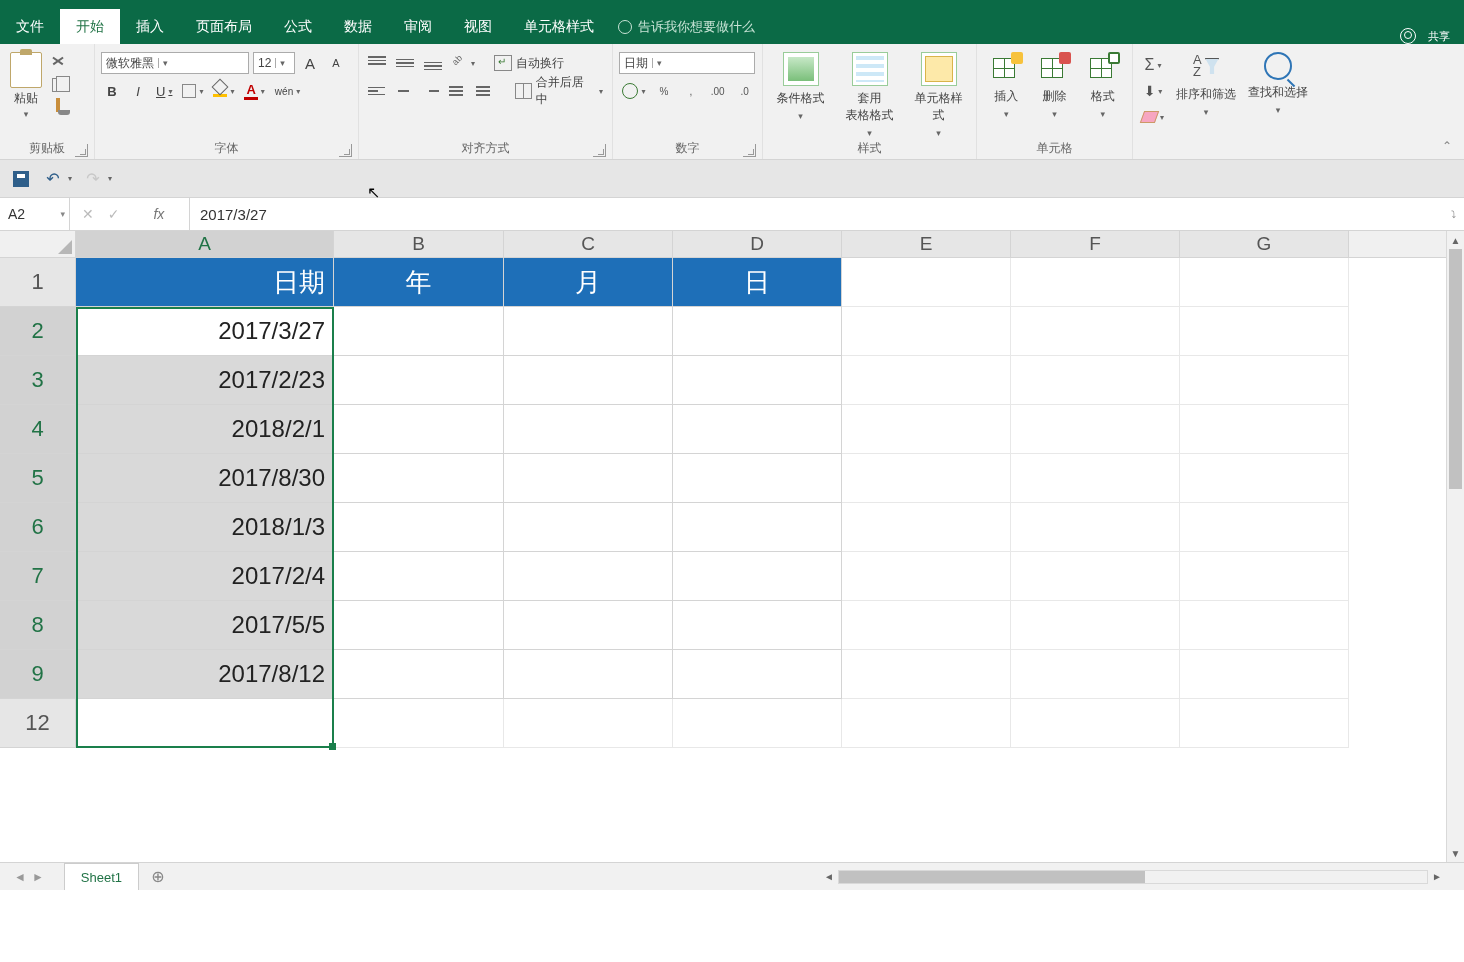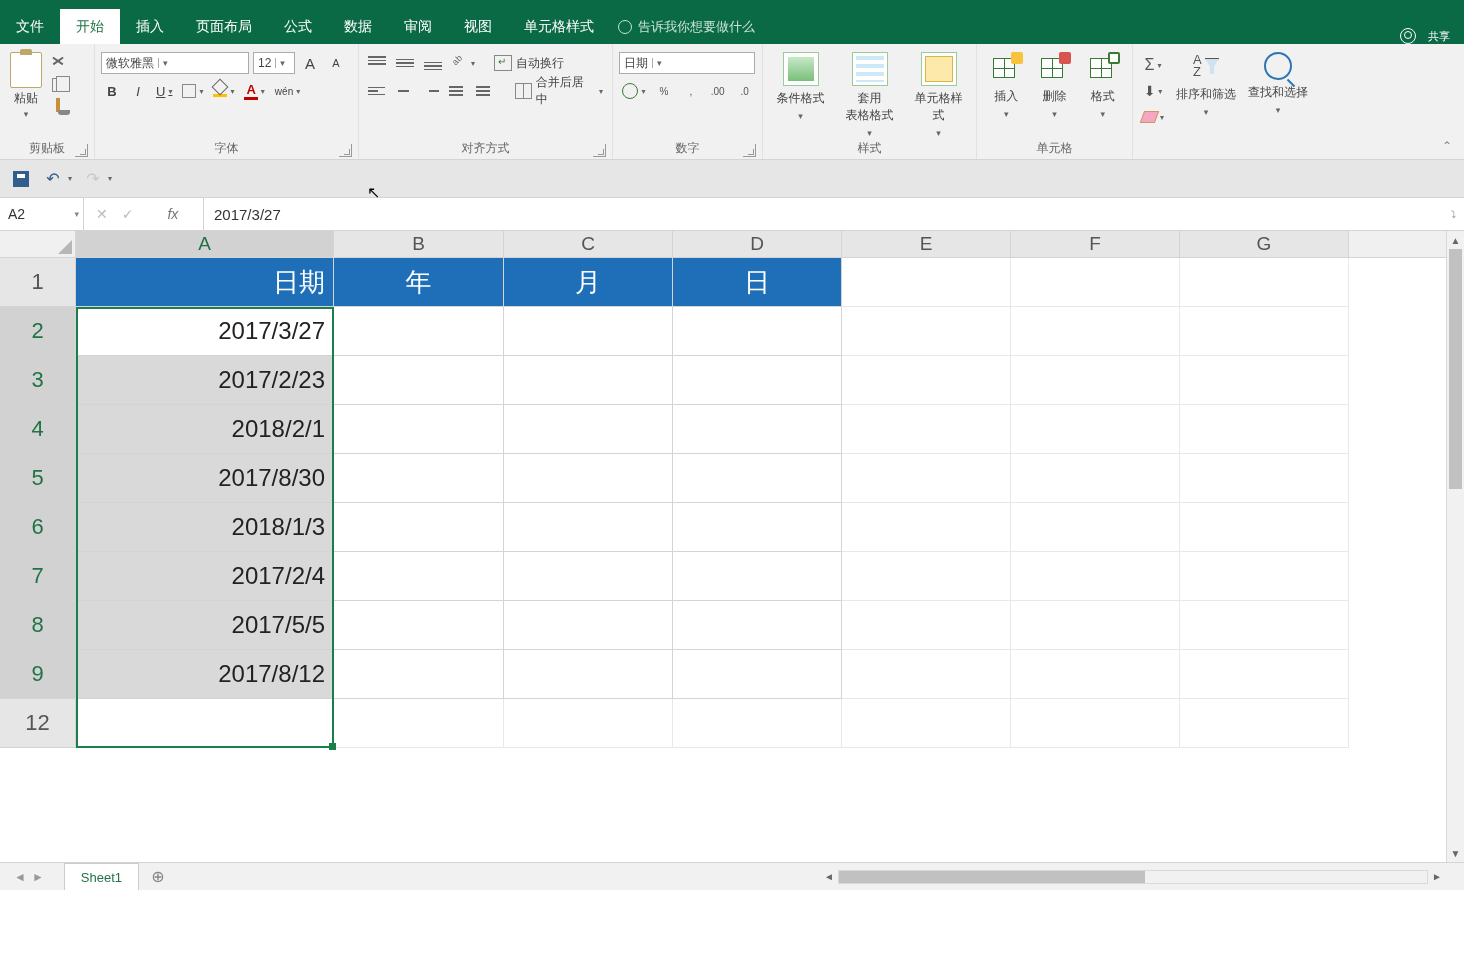--- a/index.html
+++ b/index.html
@@ -190,21 +190,21 @@
 .undo,.redo{font-size:16px;color:#2f5f8a;}
 .undo::after{content:"↶";} .redo::after{content:"↷";color:#c8c8c8;}
 .qdd{font-size:8px;color:#666;margin-left:-6px;}
 
 
 .fbar {
   height:33px; background:#fff; border-bottom:1px solid #d4d4d4;
   display:flex; align-items:stretch;
 }
 .namebox {
-  width:84px; border-right:1px solid #d4d4d4; display:flex; align-items:center;
+  width:70px; border-right:1px solid #d4d4d4; display:flex; align-items:center;
   padding:8px 8px; font-size:14px; color:#333; position:relative;
 }
 .namebox .dd{position:absolute;right:4px;font-size:9px;color:#888;}
 .fbtns{display:flex;align-items:center;gap:14px;padding:0 12px;border-right:1px solid #d4d4d4;color:#bbb;font-size:14px;width:120px;}
 .fbtns .fx{font-style:italic;color:#777;margin-left:20px;}
 .formula{flex:1;display:flex;align-items:center;padding:0 10px;font-size:15px;color:#333;position:relative;}
 .formula .expand{position:absolute;right:8px;font-size:10px;color:#888;}
 
 
 .sheet { position:relative; height:631px; background:#fff; display:flex; }

